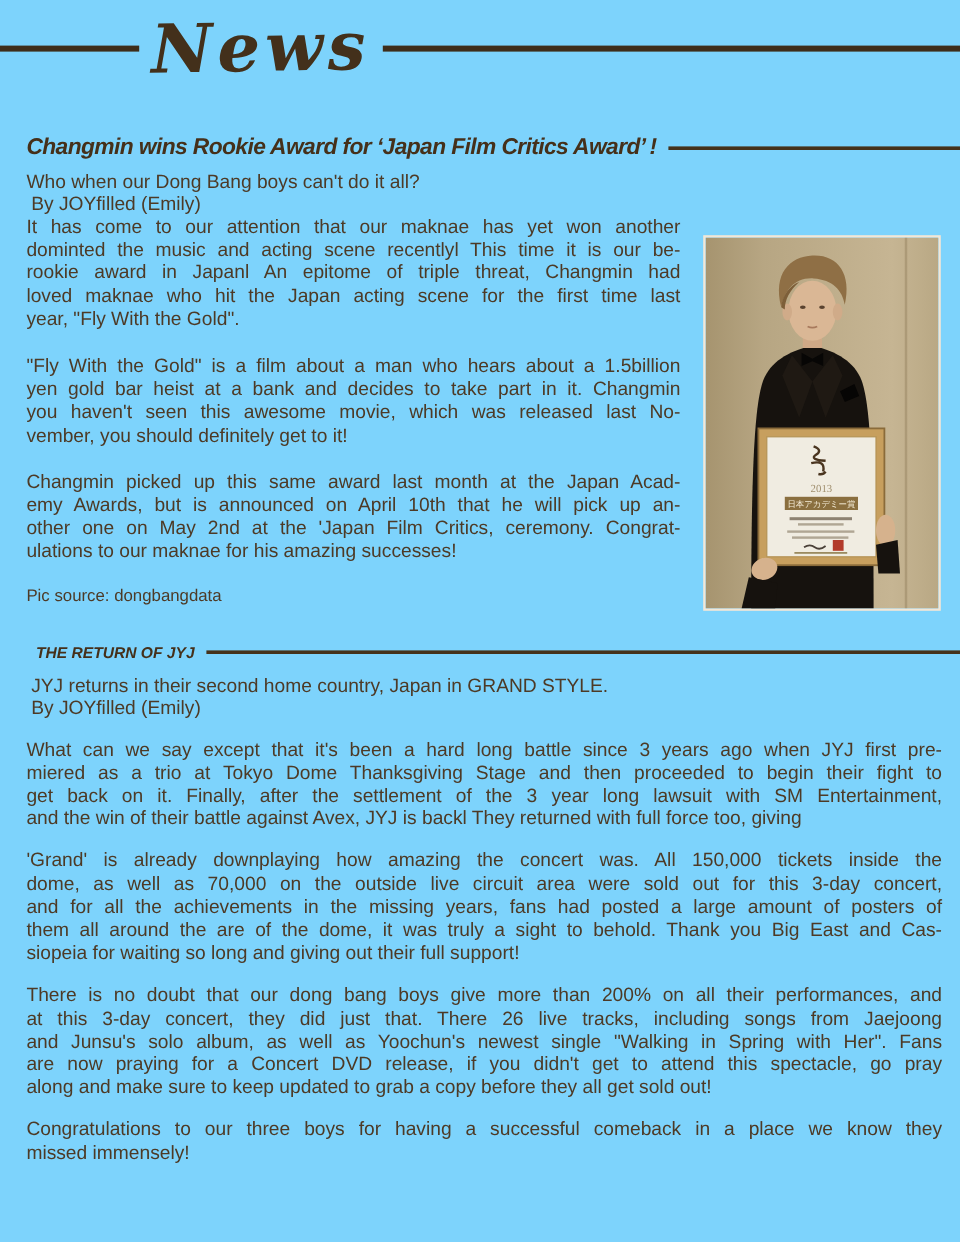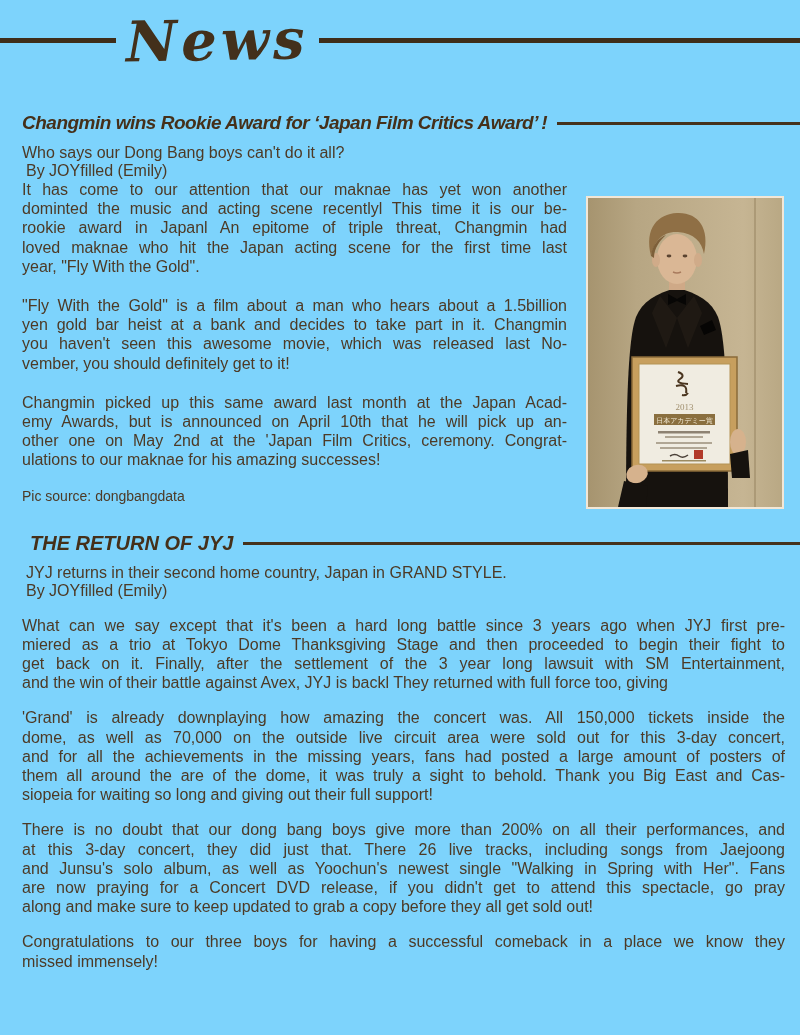--- a/index.html
+++ b/index.html
@@ -35,21 +35,21 @@
     margin:0;
     font-family:"Liberation Sans",sans-serif;
     font-style:italic;font-weight:bold;
     color:#45301a;
     letter-spacing:-0.5px;
     white-space:nowrap;
   }
   .a1 .heading-row{margin-top:28px;height:30px;}
   .a1 h2{font-size:19px;}
   .a2 .heading-row{margin-top:26px;height:28px;margin-left:30px;}
-  .a2 h2{font-size:20px;letter-spacing:0;}
+  .a2 h2{font-size:13px;letter-spacing:0;}
   .subtitle{margin:6px 0 0 22px;font-size:16px;height:18px;line-height:18px;}
   .byline{margin:0 0 0 26px;font-size:16px;height:18px;line-height:18px;}
   .a2 .subtitle{margin-left:26px;}
   .a2 .byline{margin-left:26px;}
   
   .a1-text{width:545px;margin-left:22px;}
   .a2-text{width:763px;margin-left:22px;}
   .para{font-size:16px;line-height:19.2px;margin:0 0 20px 0;}
   .para .tline{text-align:justify;text-align-last:justify;}
   .para .tline:last-child{text-align-last:left;}
@@ -75,21 +75,21 @@
     <div class="rule left"></div>
     <div class="word">News</div>
     <div class="rule right"></div>
   </header>
 
   <section class="a1">
     <div class="heading-row">
       <h2>Changmin wins Rookie Award for ‘Japan Film Critics Award’ !</h2>
       <div class="hrule"></div>
     </div>
-    <div class="subtitle">Who says our Dong Bang boys can't do it all?</div>
+    <div class="subtitle">Who when our Dong Bang boys can't do it all?</div>
     <div class="byline">By JOYfilled (Emily)</div>
 
     <div class="a1-text">
       <div class="para">
           <div class="tline">It has come to our attention that our maknae has yet won another</div>
           <div class="tline">dominted the music and acting scene recentlyl This time it is our be-</div>
           <div class="tline">rookie award in Japanl An epitome of triple threat, Changmin had</div>
           <div class="tline">loved maknae who hit the Japan acting scene for the first time last</div>
           <div class="tline">year, "Fly With the Gold".</div>
         </div>

